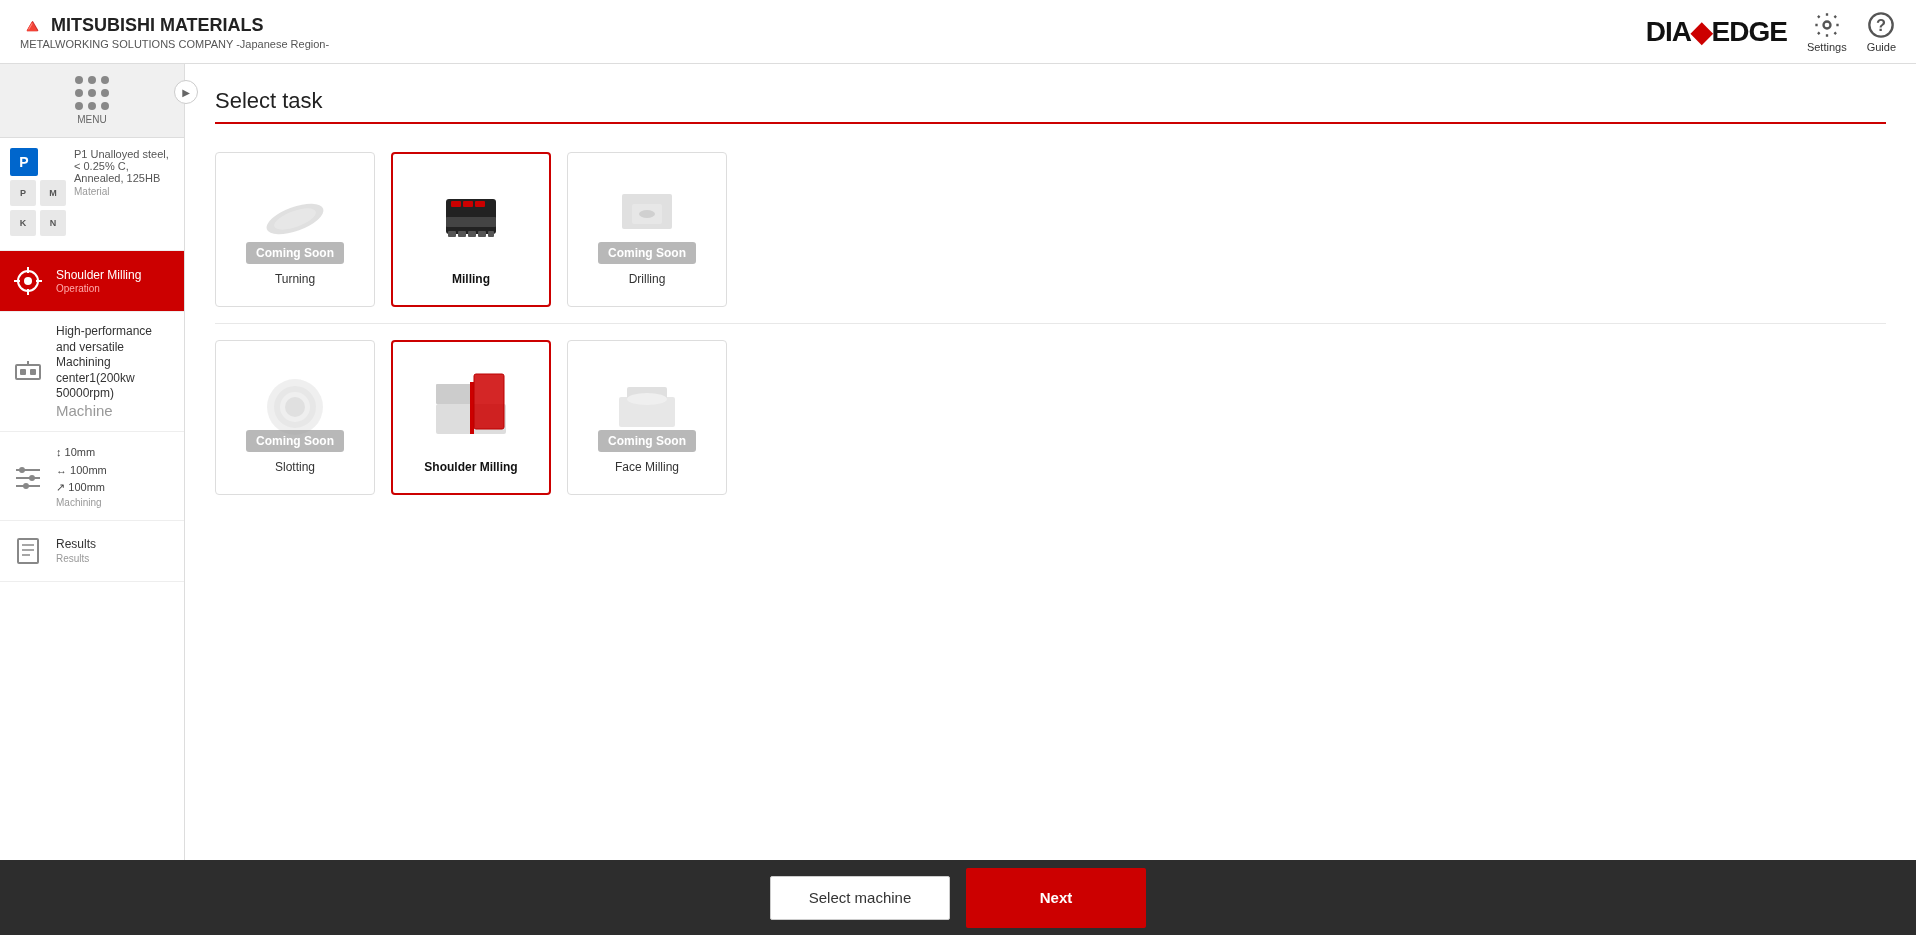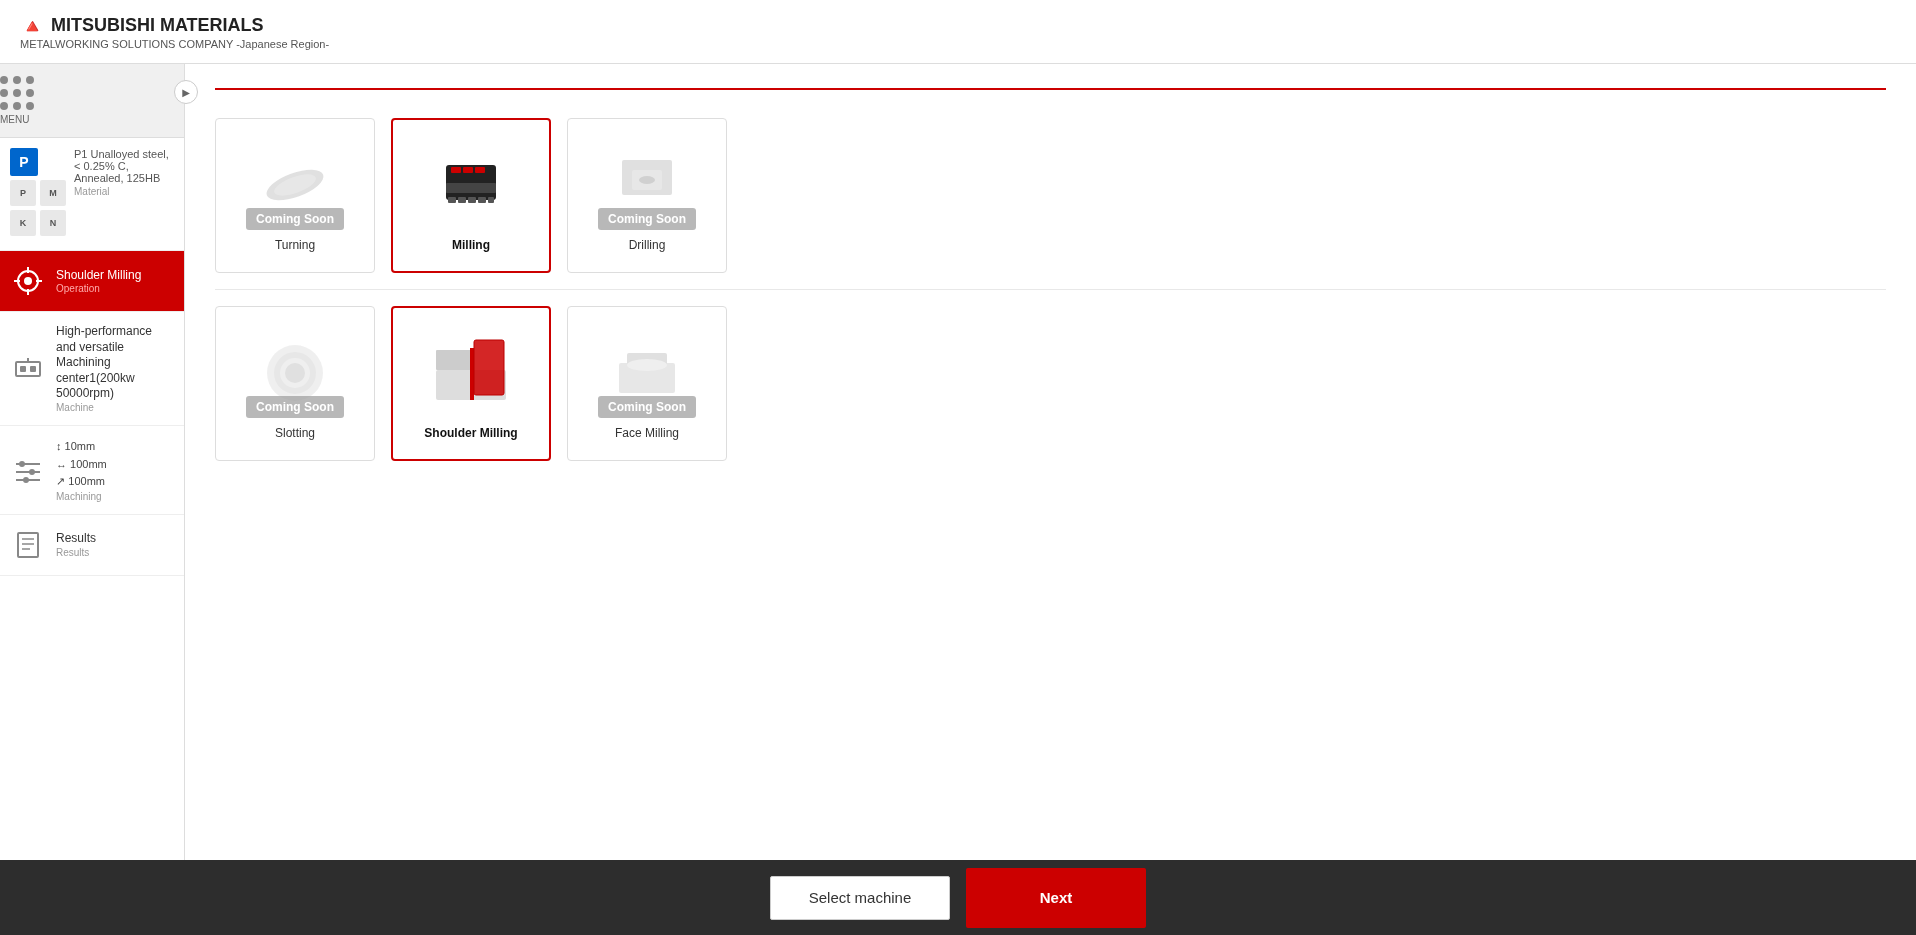--- a/index.html
+++ b/index.html
@@ -73,20 +73,21 @@
       width: 185px;
       background: #fff;
       border-right: 1px solid #ddd;
       display: flex;
       flex-direction: column;
       position: relative;
     }
     .sidebar-menu {
       display: flex;
       flex-direction: column;
+      align-items: center;
       padding: 12px 0;
       border-bottom: 1px solid #ddd;
       background: #f0f0f0;
     }
     .menu-dots {
       display: grid;
       grid-template-columns: repeat(3, 8px);
       gap: 5px;
       margin-bottom: 4px;
     }
@@ -326,20 +327,39 @@
 <body>
 
 <div class="header">
   <div class="header-left">
     <div class="brand-name">
       <span class="mitsubishi-logo">🔺</span>
       <span>MITSUBISHI MATERIALS</span>
     </div>
     <div class="brand-sub">METALWORKING SOLUTIONS COMPANY -Japanese Region-</div>
   </div>
+  <div class="header-right">
+    <div class="diaedge-logo">
+      DIA<span>◆</span>EDGE
+    </div>
+    <div class="header-icon-btn">
+      <svg viewBox="0 0 24 24">
+          <circle cx="12" cy="12" r="3" fill="none" stroke="#555" stroke-width="2"></circle>
+          <path d="M12 2v2M12 20v2M4.22 4.22l1.42 1.42M18.36 18.36l1.42 1.42M2 12h2M20 12h2M4.22 19.78l1.42-1.42M18.36 5.64l1.42-1.42" stroke="#555" stroke-width="2" fill="none"></path>
+        </svg>
+      <span>Settings</span>
+    </div>
+    <div class="header-icon-btn">
+      <svg viewBox="0 0 24 24">
+          <circle cx="12" cy="12" r="10" fill="none" stroke="#555" stroke-width="2"></circle>
+          <text x="12" y="17" text-anchor="middle" font-size="14" font-weight="bold" fill="#555">?</text>
+        </svg>
+      <span>Guide</span>
+    </div>
+  </div>
 </div>
 
 <div class="main-layout">
 
   <div class="sidebar">
 
     <div class="sidebar-menu">
       <div class="menu-dots">
         <div class="menu-dot"></div>
         <div class="menu-dot"></div>
@@ -395,21 +415,21 @@
       <div class="sidebar-section-icon">
         <svg width="32" height="32" viewBox="0 0 32 32">
           <rect x="4" y="10" width="24" height="14" rx="1" fill="none" stroke="#888" stroke-width="2"></rect>
           <rect x="8" y="14" width="6" height="6" rx="1" fill="#888"></rect>
           <rect x="18" y="14" width="6" height="6" rx="1" fill="#888"></rect>
           <line x1="16" y1="6" x2="16" y2="10" stroke="#888" stroke-width="2"></line>
         </svg>
       </div>
       <div>
         <div class="sidebar-section-text">High-performance and versatile Machining center1(200kw 50000rpm)</div>
-        <div style="font-size:10px; color:#999;">Machine</div>
+        <div style="font-size:15px; color:#999;">Machine</div>
       </div>
     </div>
 
     <div class="sidebar-section">
       <div class="sidebar-section-icon">
         <svg width="32" height="32" viewBox="0 0 32 32">
           <line x1="4" y1="10" x2="28" y2="10" stroke="#888" stroke-width="2"></line>
           <circle cx="10" cy="10" r="3" fill="#888"></circle>
           <line x1="4" y1="18" x2="28" y2="18" stroke="#888" stroke-width="2"></line>
           <circle cx="20" cy="18" r="3" fill="#888"></circle>
@@ -436,20 +456,21 @@
       </div>
       <div>
         <div class="sidebar-section-text">Results</div>
         <div style="font-size:10px; color:#999;">Results</div>
       </div>
     </div>
   </div>
 
   <div class="content">
     <div class="content-inner">
+      <h1 class="page-title">Select task</h1>
       <div class="page-title-divider"></div>
 
       <div class="task-row">
 
         <div class="task-card">
           <div class="task-card-icon">
             <svg width="80" height="80" viewBox="0 0 80 80" style="opacity:0.45;">
               <ellipse cx="40" cy="40" rx="30" ry="12" fill="#bbb" transform="rotate(-20,40,40)"></ellipse>
               <ellipse cx="40" cy="40" rx="22" ry="8" fill="#ccc" transform="rotate(-20,40,40)"></ellipse>
             </svg>

